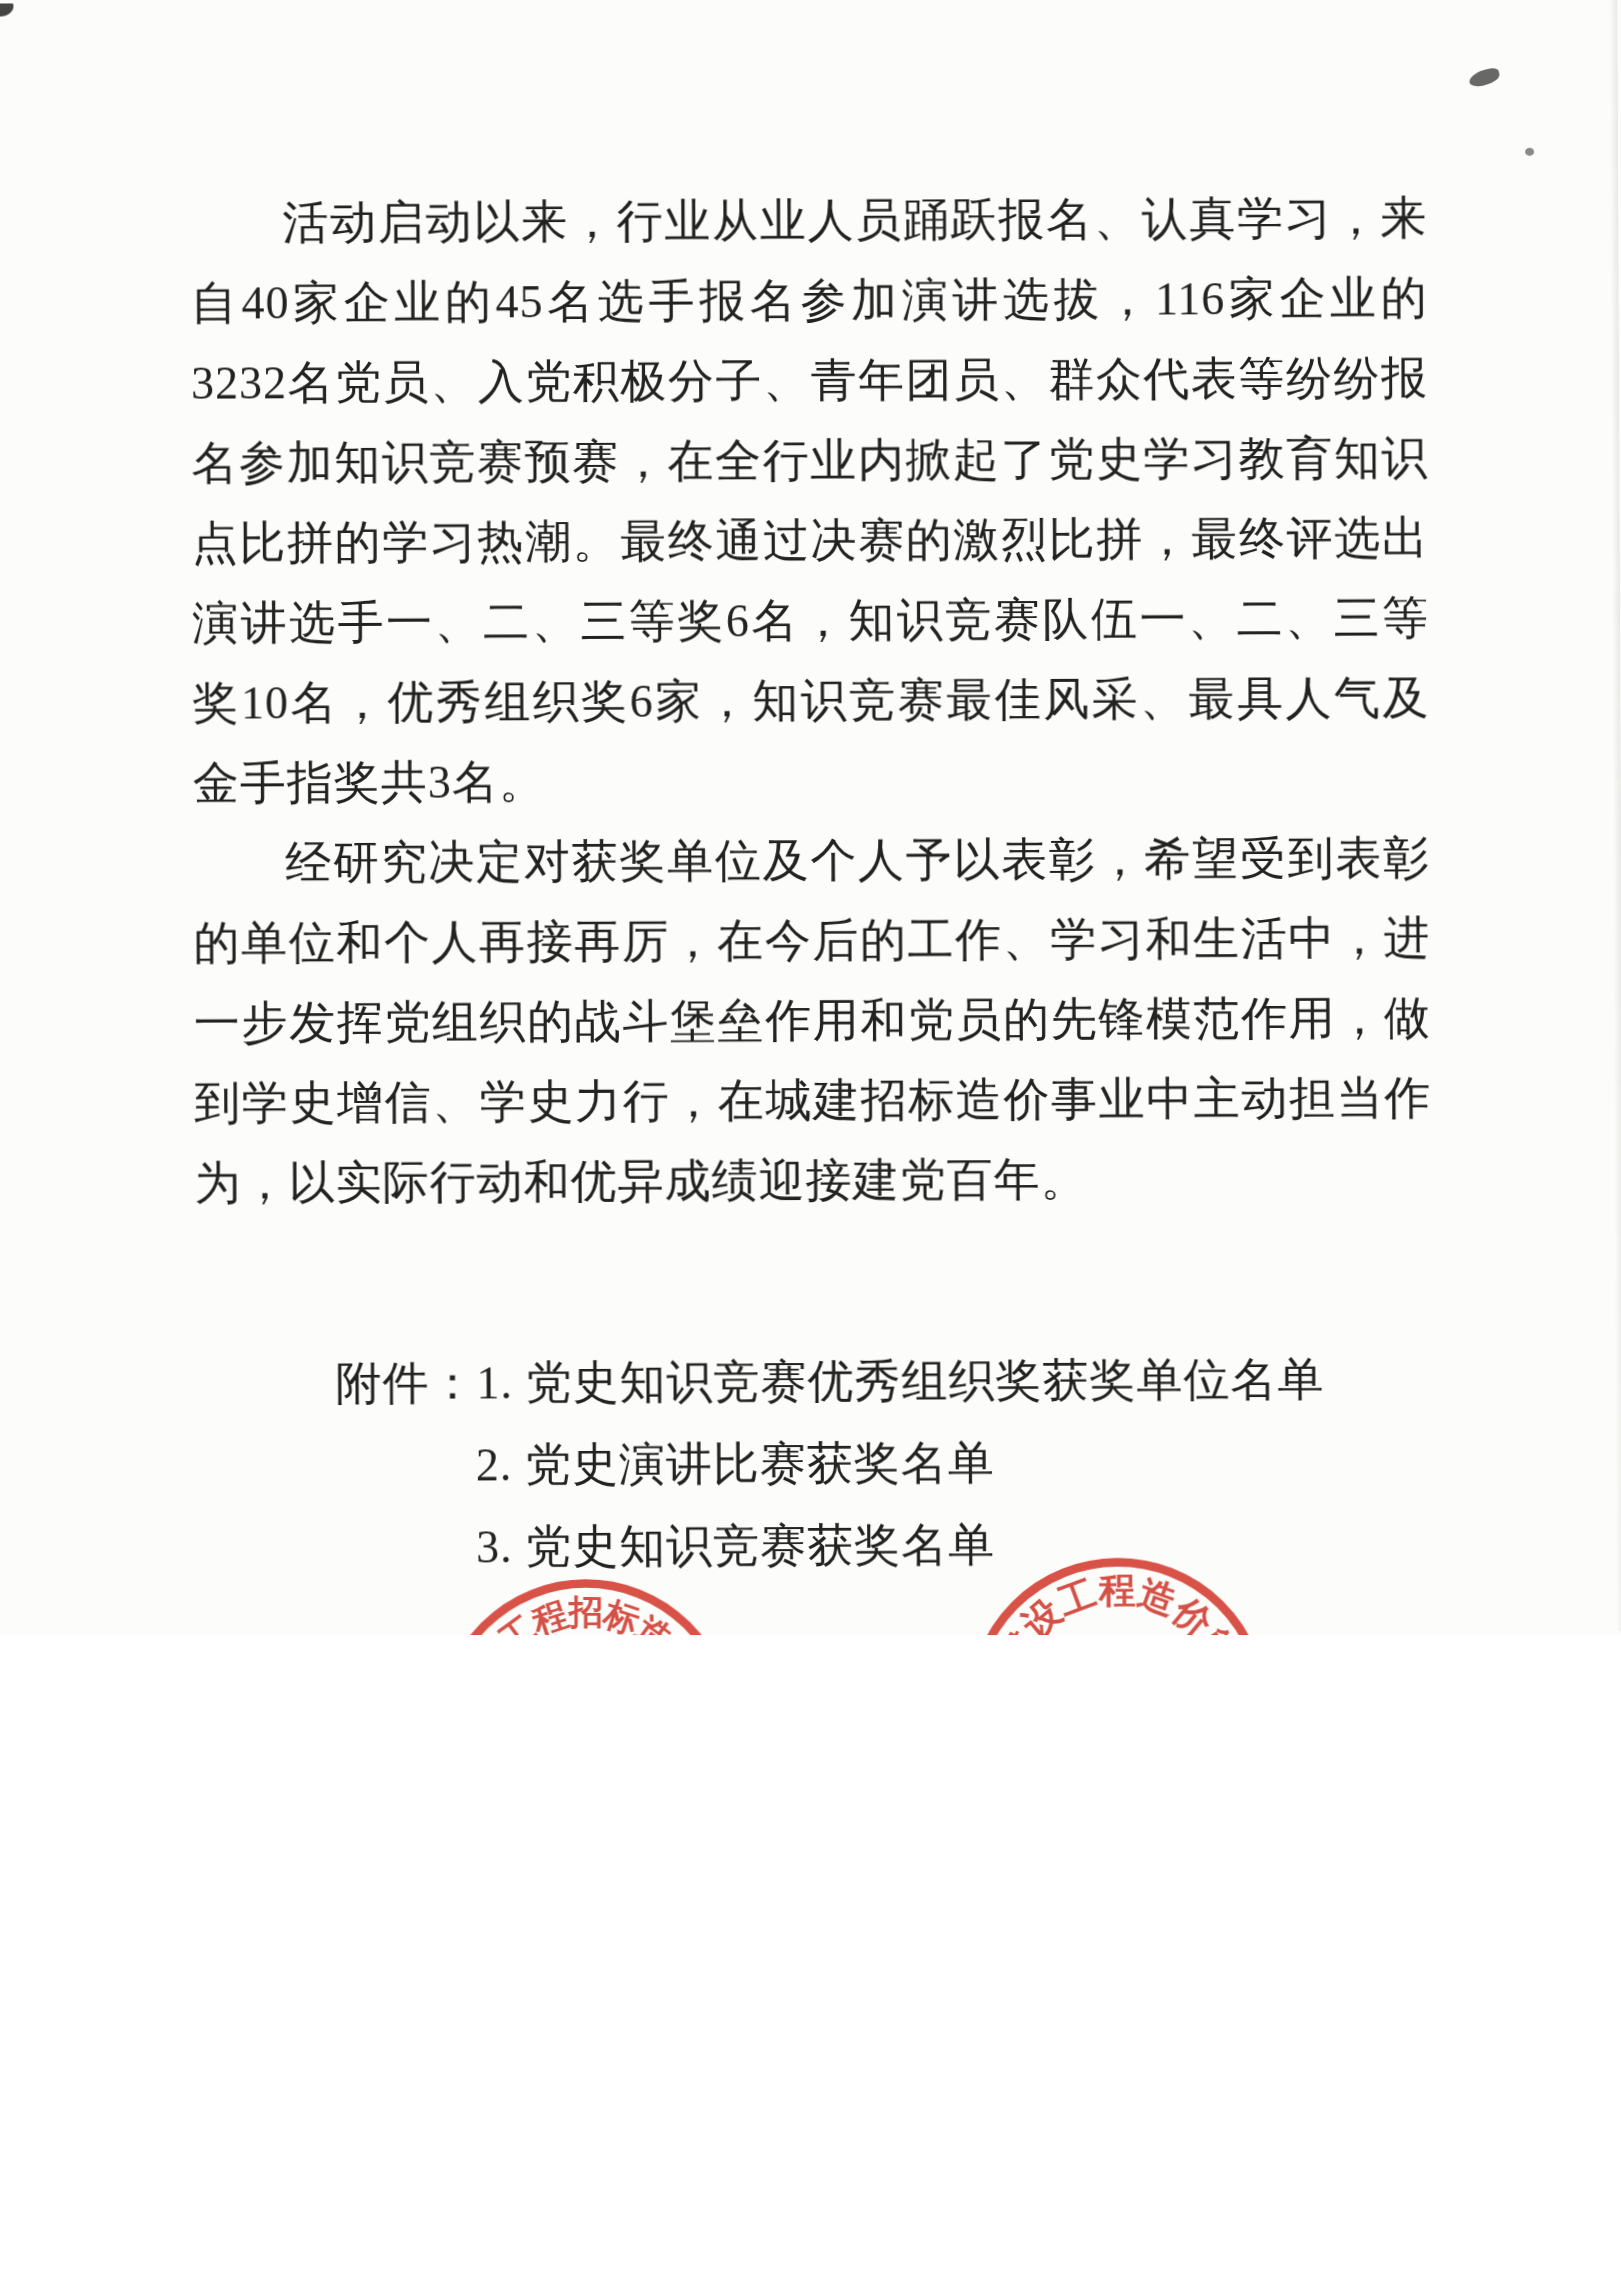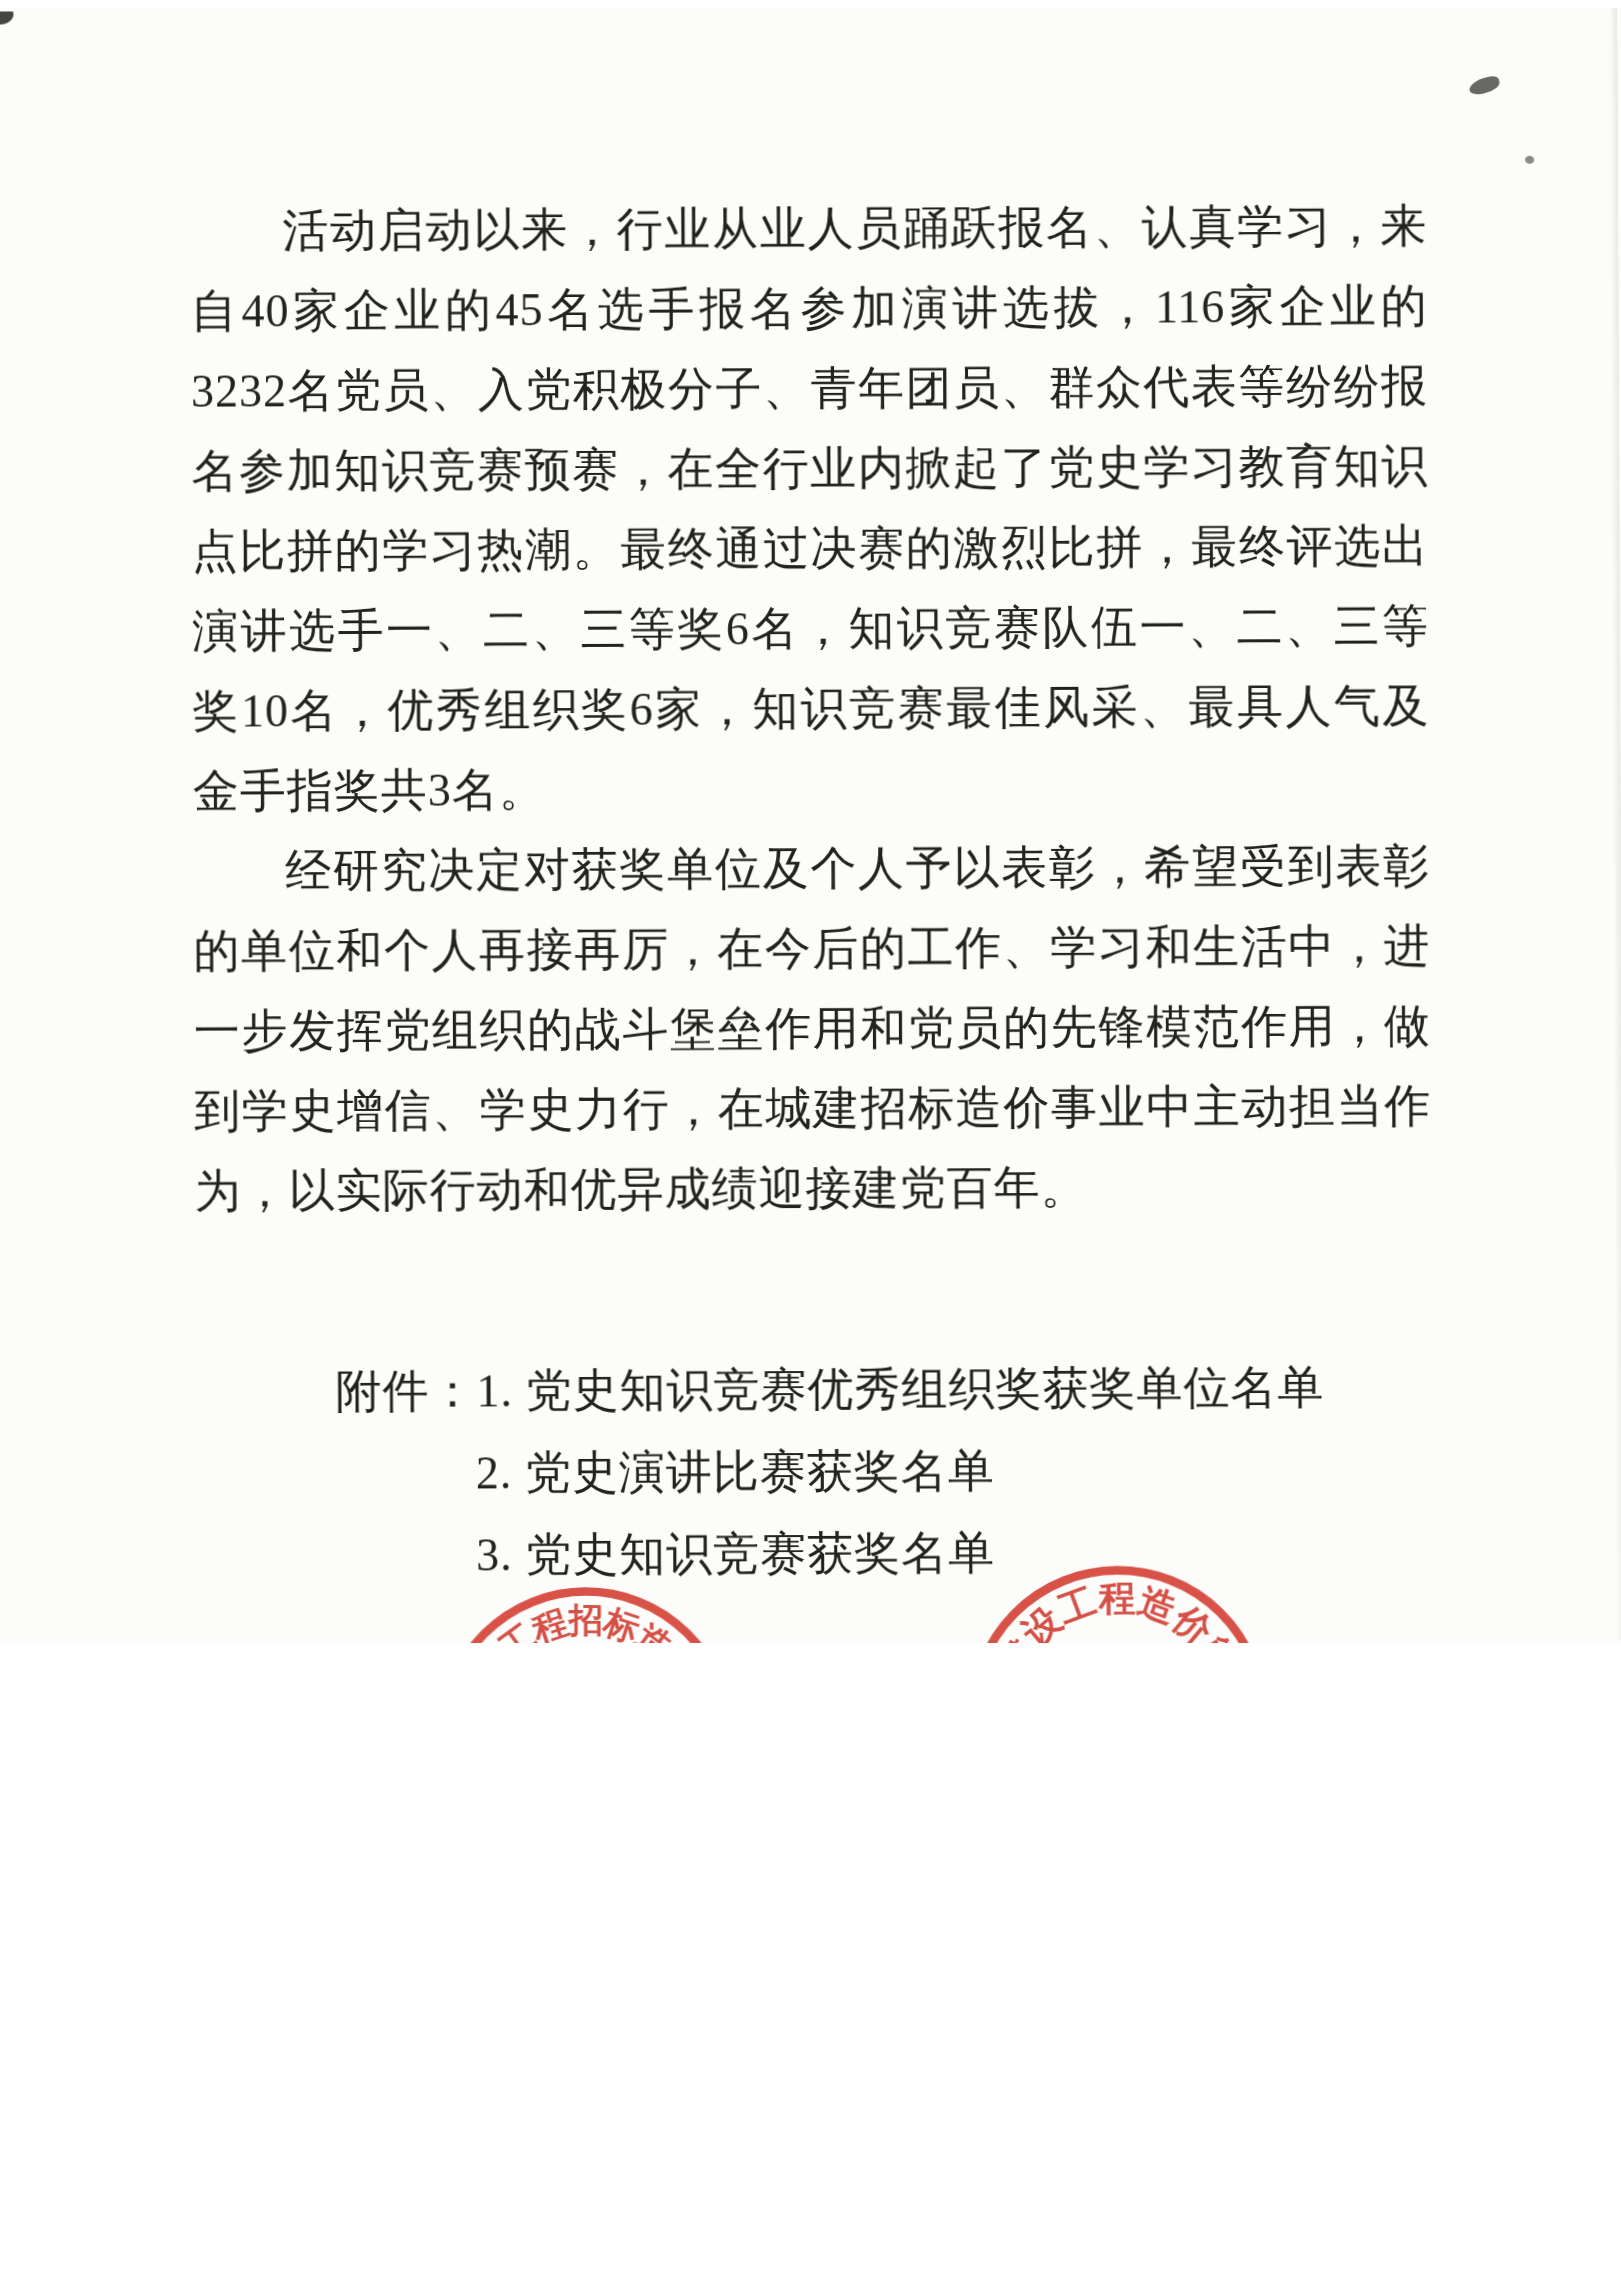--- a/index.html
+++ b/index.html
@@ -3,21 +3,20 @@
 <meta charset="utf-8">
 <style>
   html,body{margin:0;padding:0;background:#ffffff;}
   .page{
     position:relative;
     width:1621px;height:1635px;
     background:#fcfcfa;
     overflow:hidden;
     font-family:"Liberation Serif","DejaVu Serif",serif;
     color:#222220;
-    margin-top:8px;
   }
   .content{position:absolute;inset:0;transform:rotate(-0.25deg);}
   
   .bodytext{
     position:absolute;left:193px;top:181px;width:1237px;
     font-size:46px;line-height:80px;letter-spacing:1px;
   }
   .line{
     min-height:80px;white-space:nowrap;
     text-align:justify;text-align-last:justify;text-justify:inter-character;

